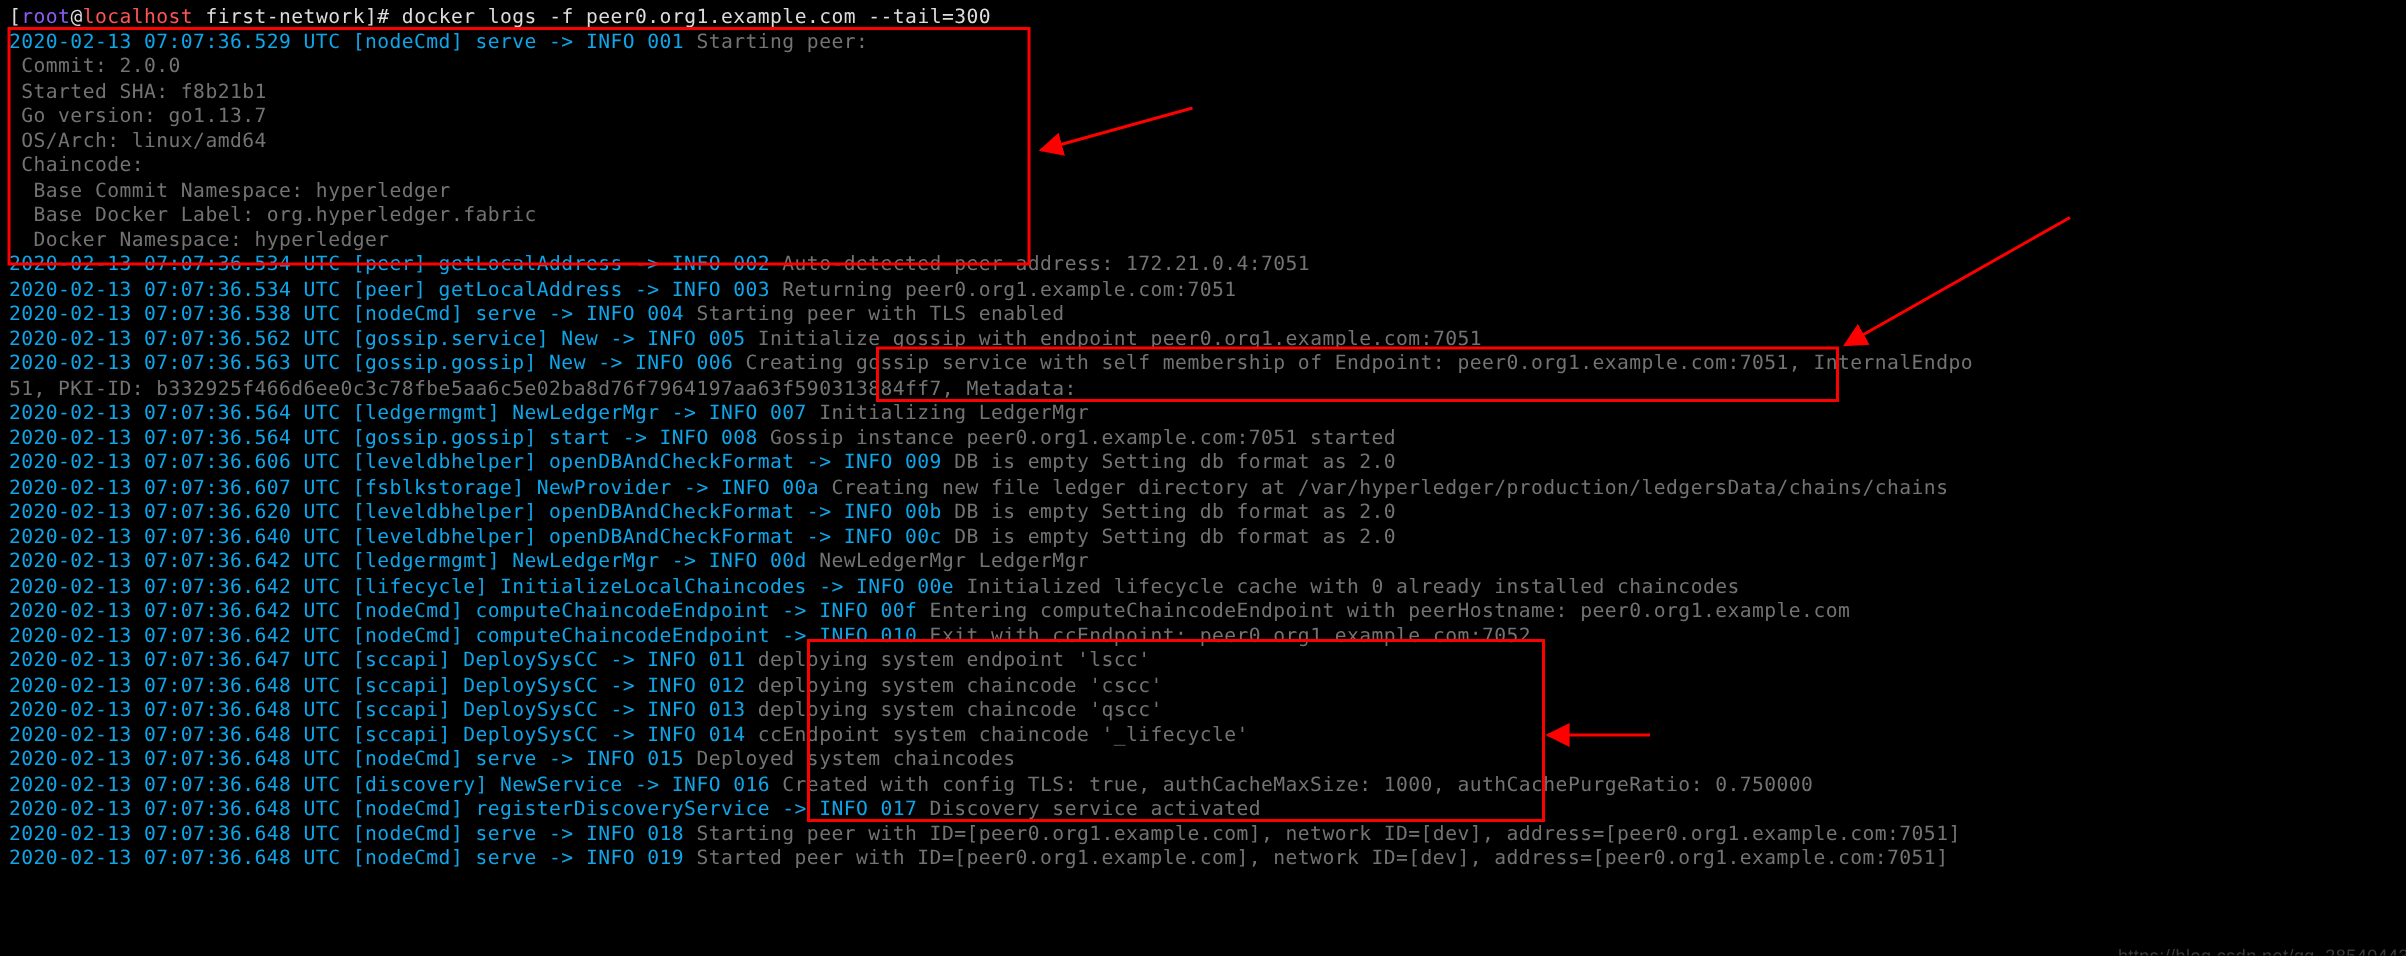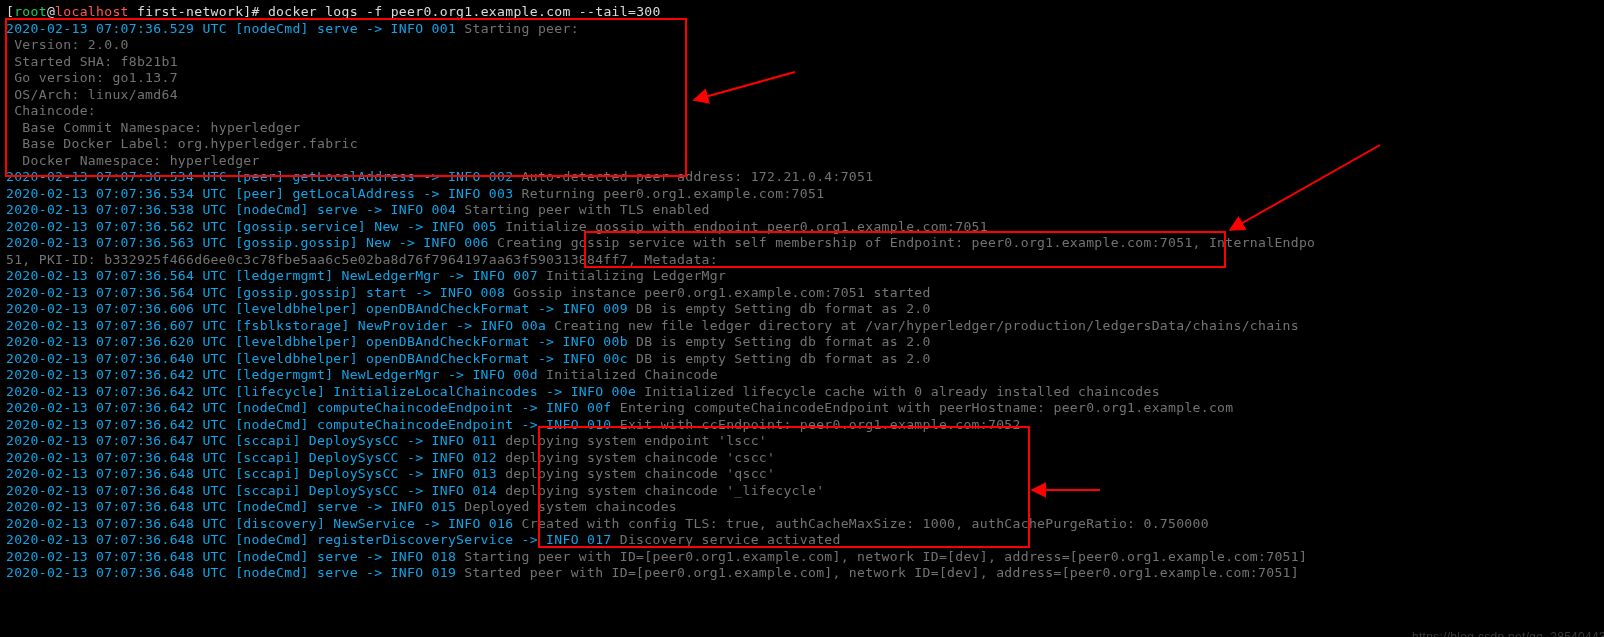--- a/index.html
+++ b/index.html
@@ -1,60 +1,60 @@
 <!DOCTYPE html>
 <html><head>
 <meta charset="utf-8">
 <style>
 html,body{margin:0;padding:0;background:#000;width:1604px;height:637px;overflow:hidden;font-family:Consolas,Menlo,Monaco,monospace;font-size:13.1px;line-height:16.5px;color:#dcdcdc;letter-spacing:.3px}
 .wrap{position:relative;padding:4px 6px;white-space:nowrap;width:1604px;height:637px}
 .line{white-space:pre}
-.prompt-user{color:#22c55e}
+.prompt-user{color:#8b5cf6}
 .prompt-host{color:#ff5555}
 .ts{color:#0ea5e9}
 .msg{color:#737373}
 .annot{color:#ff0000;font-family:"Microsoft YaHei","SimSun",sans-serif;font-size:16px;font-weight:500}
 svg.overlay{position:absolute;left:0;top:0;pointer-events:none}
 .watermark{position:absolute;right:10px;bottom:0;color:#6a6a6a;font-size:12px;font-family:Arial,sans-serif;opacity:.55}
 </style>
 </head>
 <body>
 
 <div class="wrap">
   <div class="line">[<span class="prompt-user">root</span><span>@</span><span class="prompt-host">localhost</span><span> first-network</span><span>]#</span><span> docker logs -f peer0.org1.example.com --tail=300</span></div>
   <div id="log-container">
       <div class="line"><span class="ts">2020-02-13 07:07:36.529 UTC [nodeCmd] serve -&gt; INFO 001</span><span class="msg"> Starting peer:</span></div>
-      <div class="line"><span class="msg"> Version: 2.0.0</span></div>
+      <div class="line"><span class="msg"> Commit: 2.0.0</span></div>
       <div class="line"><span class="msg"> Started SHA: f8b21b1</span></div>
       <div class="line"><span class="msg"> Go version: go1.13.7</span></div>
       <div class="line"><span class="msg"> OS/Arch: linux/amd64</span></div>
       <div class="line"><span class="msg"> Chaincode:</span></div>
       <div class="line"><span class="msg">  Base Commit Namespace: hyperledger</span></div>
       <div class="line"><span class="msg">  Base Docker Label: org.hyperledger.fabric</span></div>
       <div class="line"><span class="msg">  Docker Namespace: hyperledger</span></div>
       <div class="line"><span class="ts">2020-02-13 07:07:36.534 UTC [peer] getLocalAddress -&gt; INFO 002</span><span class="msg"> Auto-detected peer address: 172.21.0.4:7051</span></div>
       <div class="line"><span class="ts">2020-02-13 07:07:36.534 UTC [peer] getLocalAddress -&gt; INFO 003</span><span class="msg"> Returning peer0.org1.example.com:7051</span></div>
       <div class="line"><span class="ts">2020-02-13 07:07:36.538 UTC [nodeCmd] serve -&gt; INFO 004</span><span class="msg"> Starting peer with TLS enabled</span></div>
       <div class="line"><span class="ts">2020-02-13 07:07:36.562 UTC [gossip.service] New -&gt; INFO 005</span><span class="msg"> Initialize gossip with endpoint peer0.org1.example.com:7051</span></div>
       <div class="line"><span class="ts">2020-02-13 07:07:36.563 UTC [gossip.gossip] New -&gt; INFO 006</span><span class="msg"> Creating gossip service with self membership of Endpoint: peer0.org1.example.com:7051, InternalEndpo</span></div>
       <div class="line"><span class="msg">51, PKI-ID: b332925f466d6ee0c3c78fbe5aa6c5e02ba8d76f7964197aa63f590313884ff7, Metadata: </span></div>
       <div class="line"><span class="ts">2020-02-13 07:07:36.564 UTC [ledgermgmt] NewLedgerMgr -&gt; INFO 007</span><span class="msg"> Initializing LedgerMgr</span></div>
       <div class="line"><span class="ts">2020-02-13 07:07:36.564 UTC [gossip.gossip] start -&gt; INFO 008</span><span class="msg"> Gossip instance peer0.org1.example.com:7051 started</span></div>
       <div class="line"><span class="ts">2020-02-13 07:07:36.606 UTC [leveldbhelper] openDBAndCheckFormat -&gt; INFO 009</span><span class="msg"> DB is empty Setting db format as 2.0</span></div>
       <div class="line"><span class="ts">2020-02-13 07:07:36.607 UTC [fsblkstorage] NewProvider -&gt; INFO 00a</span><span class="msg"> Creating new file ledger directory at /var/hyperledger/production/ledgersData/chains/chains</span></div>
       <div class="line"><span class="ts">2020-02-13 07:07:36.620 UTC [leveldbhelper] openDBAndCheckFormat -&gt; INFO 00b</span><span class="msg"> DB is empty Setting db format as 2.0</span></div>
       <div class="line"><span class="ts">2020-02-13 07:07:36.640 UTC [leveldbhelper] openDBAndCheckFormat -&gt; INFO 00c</span><span class="msg"> DB is empty Setting db format as 2.0</span></div>
-      <div class="line"><span class="ts">2020-02-13 07:07:36.642 UTC [ledgermgmt] NewLedgerMgr -&gt; INFO 00d</span><span class="msg"> Initialized Chaincode</span></div>
+      <div class="line"><span class="ts">2020-02-13 07:07:36.642 UTC [ledgermgmt] NewLedgerMgr -&gt; INFO 00d</span><span class="msg"> NewLedgerMgr LedgerMgr</span></div>
       <div class="line"><span class="ts">2020-02-13 07:07:36.642 UTC [lifecycle] InitializeLocalChaincodes -&gt; INFO 00e</span><span class="msg"> Initialized lifecycle cache with 0 already installed chaincodes</span></div>
       <div class="line"><span class="ts">2020-02-13 07:07:36.642 UTC [nodeCmd] computeChaincodeEndpoint -&gt; INFO 00f</span><span class="msg"> Entering computeChaincodeEndpoint with peerHostname: peer0.org1.example.com</span></div>
       <div class="line"><span class="ts">2020-02-13 07:07:36.642 UTC [nodeCmd] computeChaincodeEndpoint -&gt; INFO 010</span><span class="msg"> Exit with ccEndpoint: peer0.org1.example.com:7052</span></div>
       <div class="line"><span class="ts">2020-02-13 07:07:36.647 UTC [sccapi] DeploySysCC -&gt; INFO 011</span><span class="msg"> deploying system endpoint 'lscc'</span></div>
       <div class="line"><span class="ts">2020-02-13 07:07:36.648 UTC [sccapi] DeploySysCC -&gt; INFO 012</span><span class="msg"> deploying system chaincode 'cscc'</span></div>
       <div class="line"><span class="ts">2020-02-13 07:07:36.648 UTC [sccapi] DeploySysCC -&gt; INFO 013</span><span class="msg"> deploying system chaincode 'qscc'</span></div>
-      <div class="line"><span class="ts">2020-02-13 07:07:36.648 UTC [sccapi] DeploySysCC -&gt; INFO 014</span><span class="msg"> deploying system chaincode '_lifecycle'</span></div>
+      <div class="line"><span class="ts">2020-02-13 07:07:36.648 UTC [sccapi] DeploySysCC -&gt; INFO 014</span><span class="msg"> ccEndpoint system chaincode '_lifecycle'</span></div>
       <div class="line"><span class="ts">2020-02-13 07:07:36.648 UTC [nodeCmd] serve -&gt; INFO 015</span><span class="msg"> Deployed system chaincodes</span></div>
       <div class="line"><span class="ts">2020-02-13 07:07:36.648 UTC [discovery] NewService -&gt; INFO 016</span><span class="msg"> Created with config TLS: true, authCacheMaxSize: 1000, authCachePurgeRatio: 0.750000</span></div>
       <div class="line"><span class="ts">2020-02-13 07:07:36.648 UTC [nodeCmd] registerDiscoveryService -&gt; INFO 017</span><span class="msg"> Discovery service activated</span></div>
       <div class="line"><span class="ts">2020-02-13 07:07:36.648 UTC [nodeCmd] serve -&gt; INFO 018</span><span class="msg"> Starting peer with ID=[peer0.org1.example.com], network ID=[dev], address=[peer0.org1.example.com:7051]</span></div>
       <div class="line"><span class="ts">2020-02-13 07:07:36.648 UTC [nodeCmd] serve -&gt; INFO 019</span><span class="msg"> Started peer with ID=[peer0.org1.example.com], network ID=[dev], address=[peer0.org1.example.com:7051]</span></div>
     </div>
 
   <svg class="overlay" width="1604" height="637">
     <defs>
       <marker id="arrow" viewBox="0 0 10 10" refX="9" refY="5" markerWidth="8" markerHeight="8" orient="auto-start-reverse">

